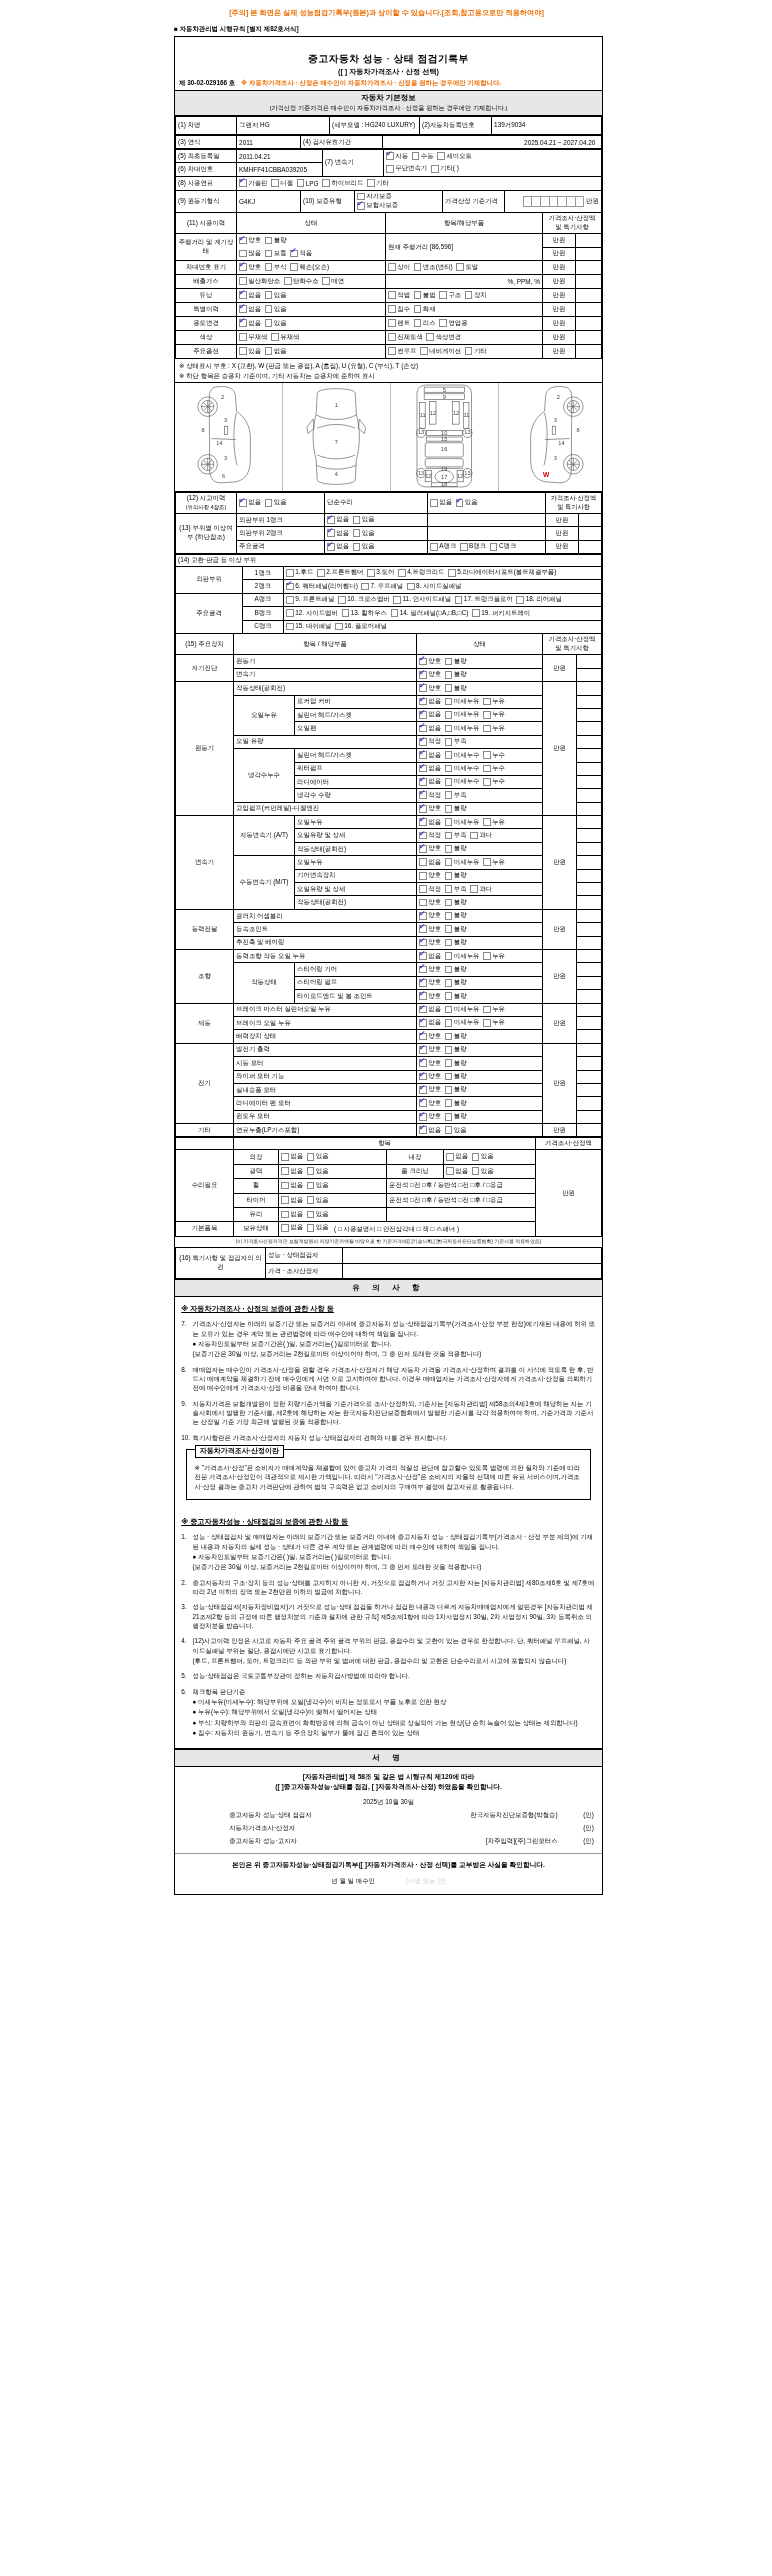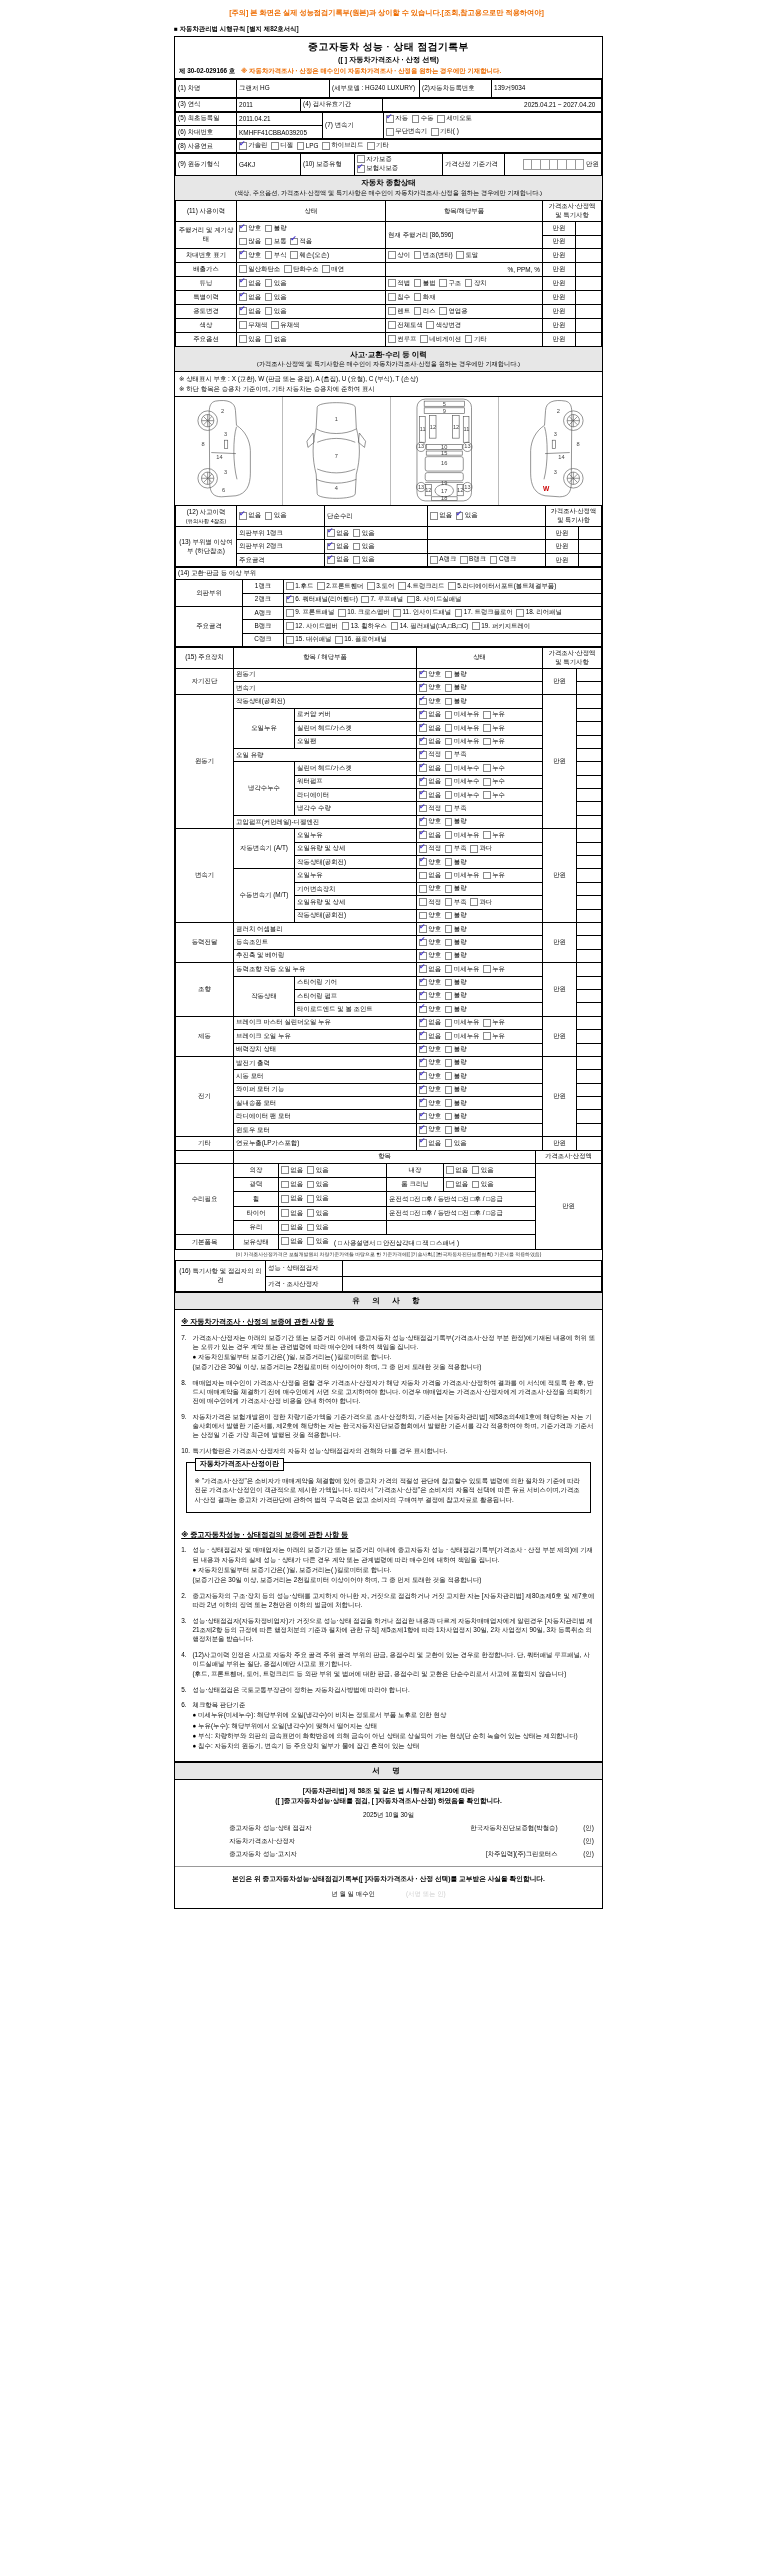--- a/index.html
+++ b/index.html
@@ -3,21 +3,21 @@
 <meta charset="utf-8">
 <style>
   html,body{margin:0;padding:0;background:#fff;}
   body{width:773px;height:2576px;position:relative;font-family:"Liberation Sans","DejaVu Sans",sans-serif;color:#000;}
   .warn{width:773px;text-align:center;margin-top:8.2px;font-size:7.2px;font-weight:bold;color:#ee6c00;}
   .ref{margin:7.2px 0 2.1px 174px;font-size:6.4px;font-weight:bold;}
   .sheet{width:427px;margin-left:174px;border:1px solid #000;background:#fff;}
   .tb{width:100%;border-collapse:collapse;table-layout:fixed;}
   .tb td{border:0.5px solid #000;padding:1px 2.1px;font-size:6.4px;vertical-align:middle;overflow:hidden;}
   .c{text-align:center}.r{text-align:right}
-  .titleblock{padding:3.1px 4.1px 2.1px;border-bottom:1.5px solid #000;}
+  .titleblock{padding:3.1px 4.1px 2.1px;border-bottom:1.5px solid #000;margin-top:12px;}
   .title{font-size:9.8px;font-weight:bold;text-align:center;letter-spacing:0.5px;}
   .subtitle{font-size:7.2px;font-weight:bold;text-align:center;margin-top:1px;}
   .docline{font-size:6.4px;margin-top:2.1px;}
   .docline .no{font-weight:bold;margin-right:4.1px;}
   .docline .note{color:#ee6c00;font-weight:bold;}
   .sec{background:#e7e7e7;text-align:center;padding:2.1px 3.1px;border-bottom:1.5px solid #000;border-top:1.5px solid #000;margin-top:-0.5px;}
   .sec .t{font-weight:bold;font-size:7.5px;}
   .sec .s{font-size:6.2px;margin-top:0.5px;}
   .sec.small .t{letter-spacing:5.2px;}
   .cb{display:inline-flex;align-items:center;margin:0 3.6px 0 0;white-space:nowrap;}
@@ -70,20 +70,24 @@
 <div class="sheet">
   <div class="titleblock">
     <div class="title">중고자동차 성능 · 상태 점검기록부</div>
     <div class="subtitle">([ ] 자동차가격조사 · 산정 선택)</div>
     <div class="docline">
       <span class="no">제 30-02-029166 호</span>
       <span class="note">※ 자동차가격조사 · 산정은 매수인이 자동차가격조사 · 산정을 원하는 경우에만 기재합니다.</span>
     </div>
   </div>
 
+  <div class="sec">
+    <div class="t">자동차 기본정보</div>
+    <div class="s">(가격산정 기준가격은 매수인이 자동차가격조사 · 산정을 원하는 경우에만 기재합니다.)</div>
+  </div>
   <div id="t-basic">
       <table class="tb" style="border-top:none">
         <colgroup>
           <col style="width:61px">
           <col style="width:93px">
           <col style="width:90px">
           <col style="width:72px">
           <col>
         </colgroup>
   <tbody>
@@ -196,24 +200,20 @@
                 <span class="box ck"></span>
                 <span class="cbl">보험사보증</span>
               </span></td>
             <td>가격산정 기준가격</td>
             <td class="r"><span class="mini first"></span><span class="mini"></span><span class="mini"></span><span class="mini"></span><span class="mini"></span><span class="mini"></span><span class="mini"></span> 만원</td>
           </tr>
         </tbody>
       </table>
     </div>
 
-  <div class="sec">
-    <div class="t">자동차 종합상태</div>
-    <div class="s">(색상, 주요옵션, 가격조사·산정액 및 특기사항은 매수인이 자동차가격조사·산정을 원하는 경우에만 기재합니다.)</div>
-  </div>
   <div id="t-overall">
       <table class="tb" style="margin-top:-0.5px">
         <colgroup>
           <col style="width:61px">
           <col style="width:149px">
           <col style="width:157px">
           <col style="width:33px">
           <col>
         </colgroup>
         <tbody>
@@ -397,24 +397,20 @@
                 <span class="box"></span>
                 <span class="cbl">기타</span>
               </span></td>
             <td class="c" style="width:33px">만원</td>
             <td style="width:24px"></td>
           </tr>
         </tbody>
       </table>
     </div>
 
-  <div class="sec">
-    <div class="t">사고·교환·수리 등 이력</div>
-    <div class="s">(가격조사·산정액 및 특기사항은 매수인이 자동차가격조사·산정을 원하는 경우에만 기재합니다.)</div>
-  </div>
   <div class="legend">
     <div>※ 상태표시 부호 : X (교환), W (판금 또는 용접), A (흠집), U (요철), C (부식), T (손상)</div>
     <div>※ 하단 항목은 승용차 기준이며, 기타 자동차는 승용차에 준하여 표시</div>
   </div>
   <div class="diagrams" id="diagrams">
       <div class="dpanel">
         <svg width="107" height="107" viewBox="0 0 207 208">
       <path class="dg" d="M 78,8 C 102,4 116,10 117,26 L 119,55 C 136,66 145,84 146,104 L 146,148 C 146,172 138,188 118,192 L 90,194 C 74,194 68,186 67,170 L 66,30 C 66,16 70,10 78,8 Z"></path>
       <path class="dg" d="M 119,58 C 112,80 112,130 120,160"></path>
       <line class="dg" x1="70" y1="108" x2="118" y2="110"></line>

